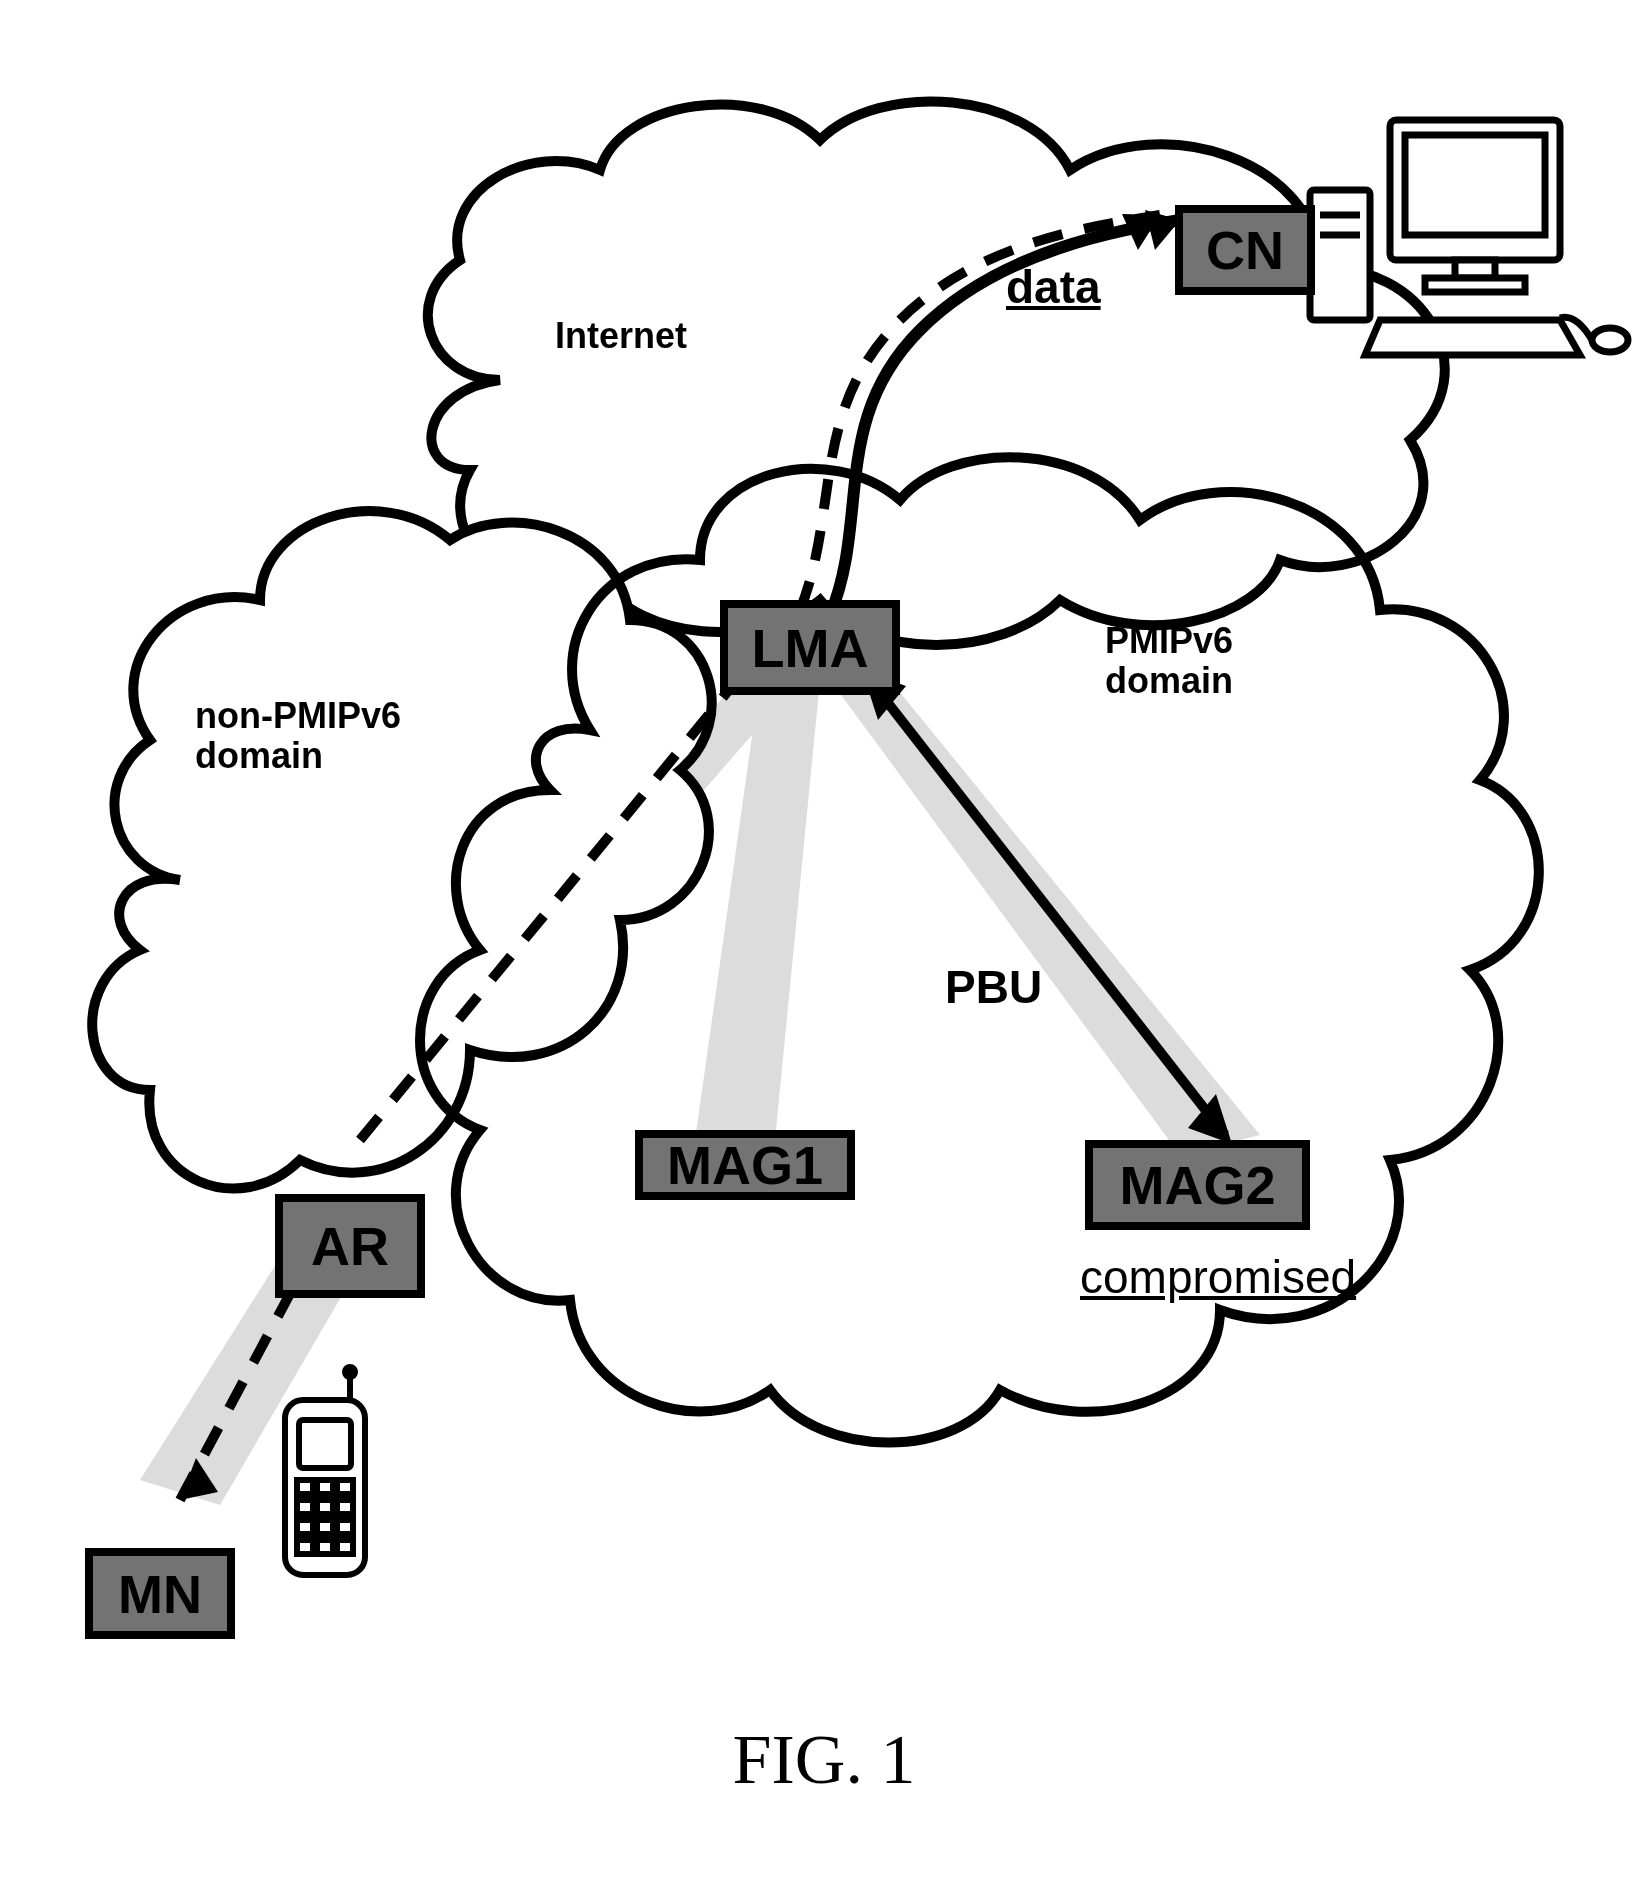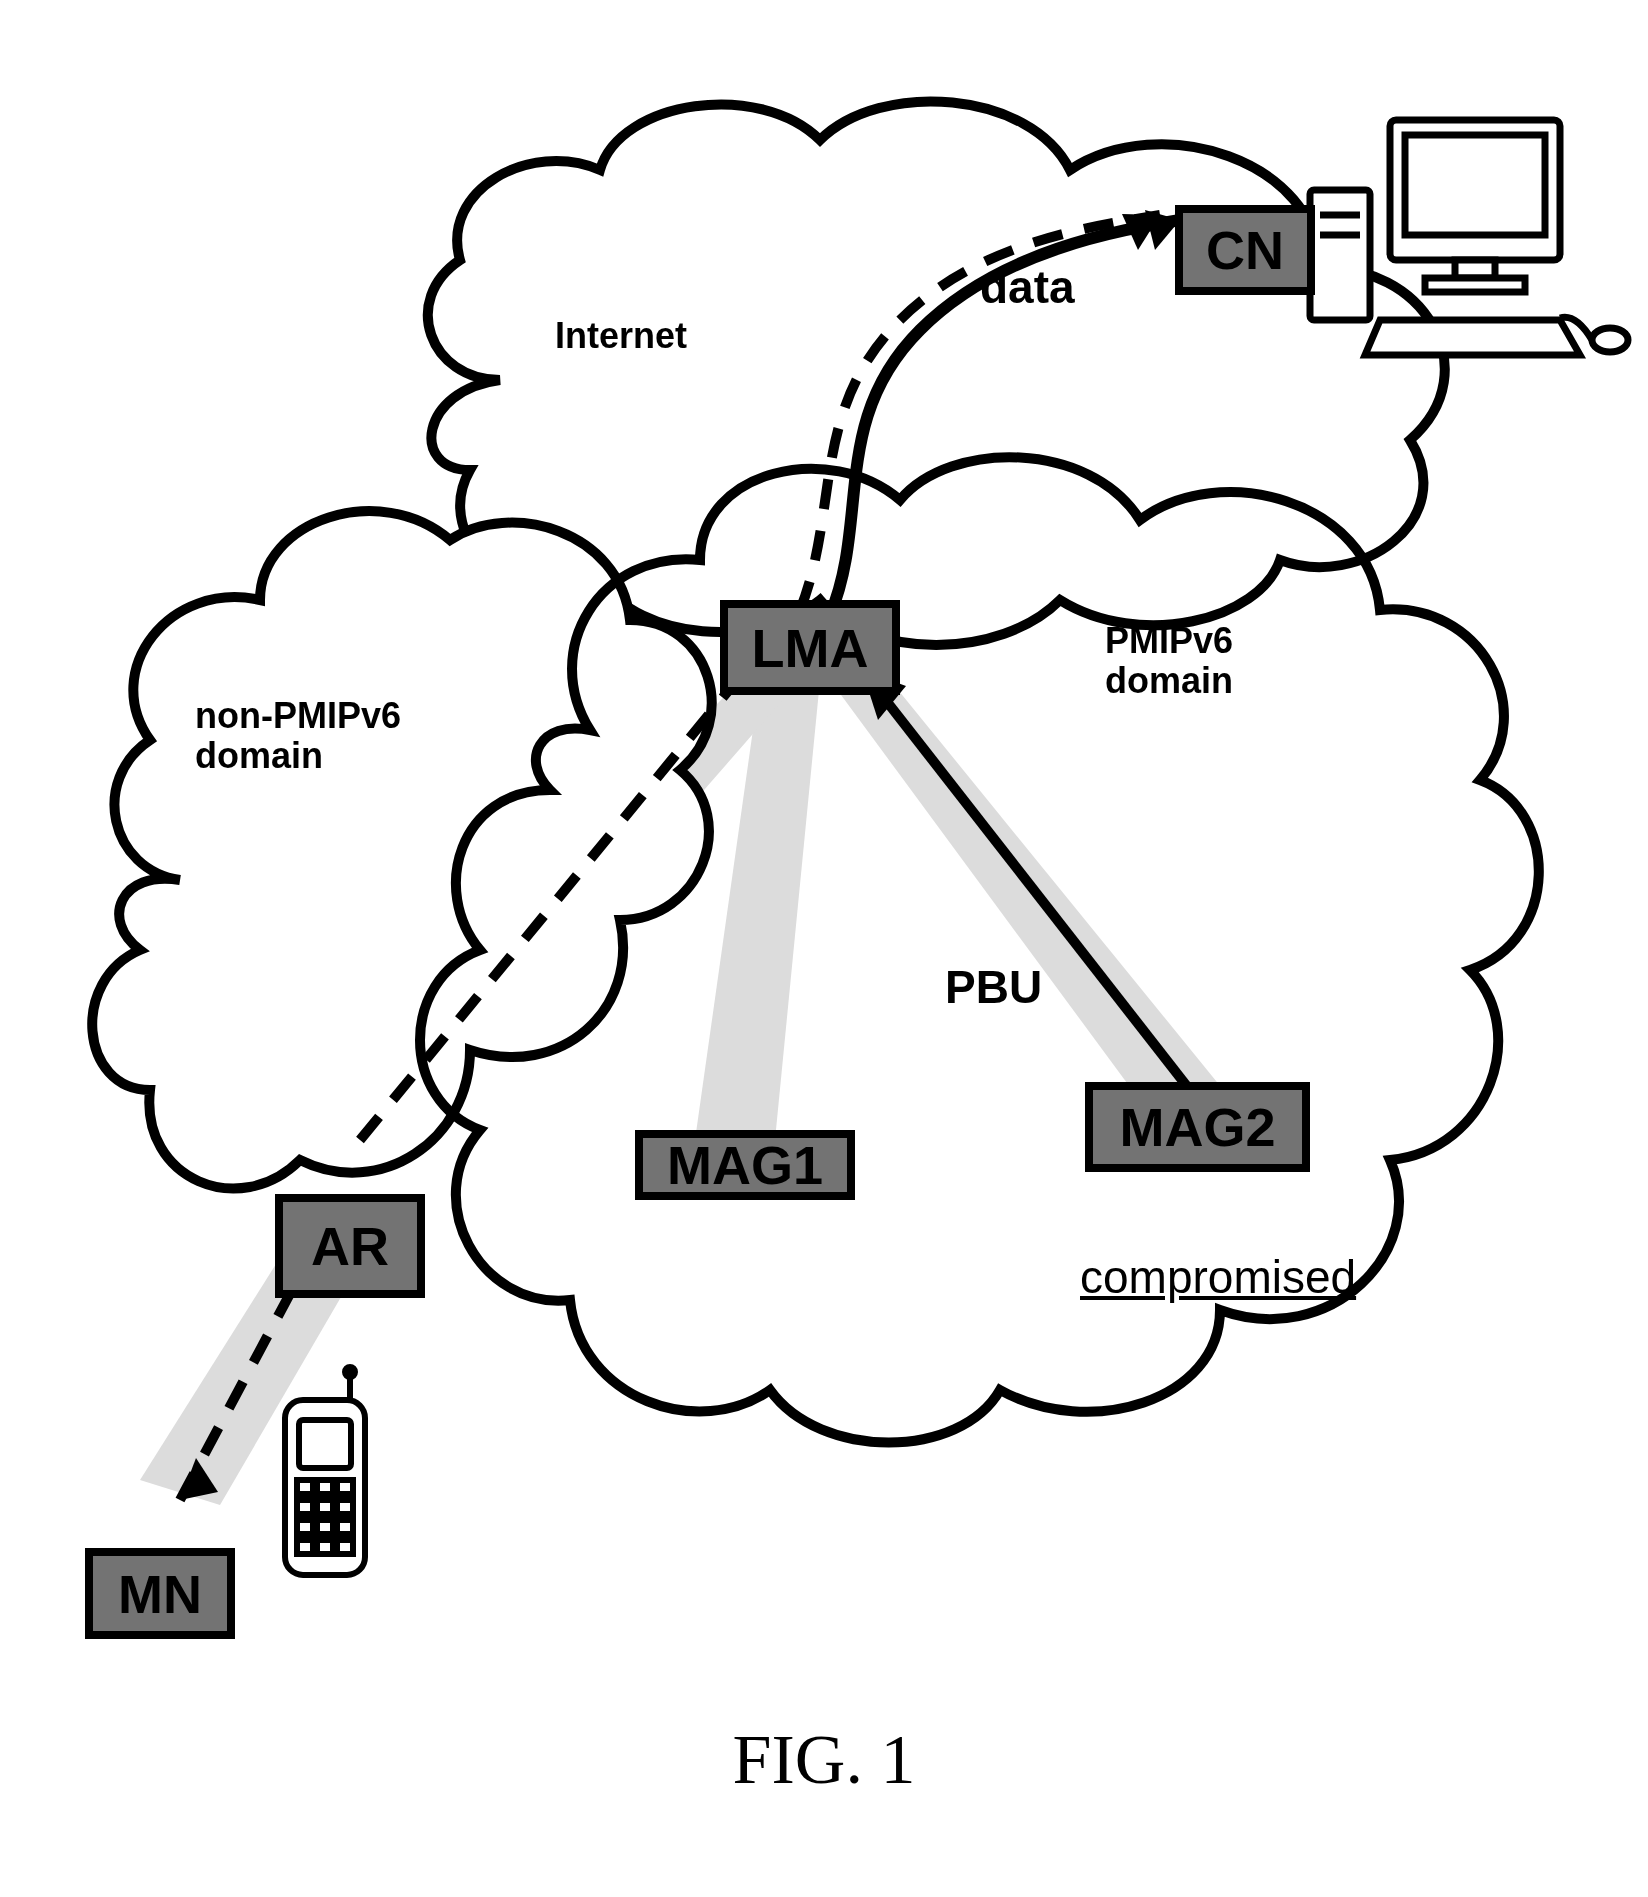--- a/index.html
+++ b/index.html
@@ -190,37 +190,37 @@
 </div>
 
 <div class="node-box" style="left:275px; top:1194px; width:150px; height:104px;">
   <span>AR</span>
 </div>
 
 <div class="node-box" style="left:635px; top:1130px; width:220px; height:70px;">
   <span>MAG1</span>
 </div>
 
-<div class="node-box" style="left:1085px; top:1082px; width:225px; height:90px;">
+<div class="node-box" style="left:1085px; top:1140px; width:225px; height:90px;">
   <span>MAG2</span>
 </div>
 
 <div class="node-box" style="left:85px; top:1548px; width:150px; height:91px;">
   <span>MN</span>
 </div>
 
 <div class="label cloud" style="left:555px; top:300px;">Internet</div>
 
 <div class="label cloud" style="left:195px; top:680px; white-space:pre; text-align:left;">non-PMIPv6
 domain</div>
 
 <div class="label cloud" style="left:1105px; top:605px; white-space:pre; text-align:center;">PMIPv6
 domain</div>
 
-<div class="label small" style="left:980px; top:260px;">data</div>
+<div class="label small" style="left:1006px; top:260px;text-decoration:underline;">data</div>
 
 <div class="label small" style="left:945px; top:960px;">PBU</div>
 
 <div class="label small" style="left:1080px; top:1250px; font-weight:400;text-decoration:underline;">compromised</div>
 
 <div class="fig" style="top:1720px;">FIG. 1</div>
 
 <div style="position:absolute; left:1310px; top:120px; width:320px; height:240px;"></div>
 <div style="position:absolute; left:285px; top:1370px; width:90px; height:210px;"></div>
 

